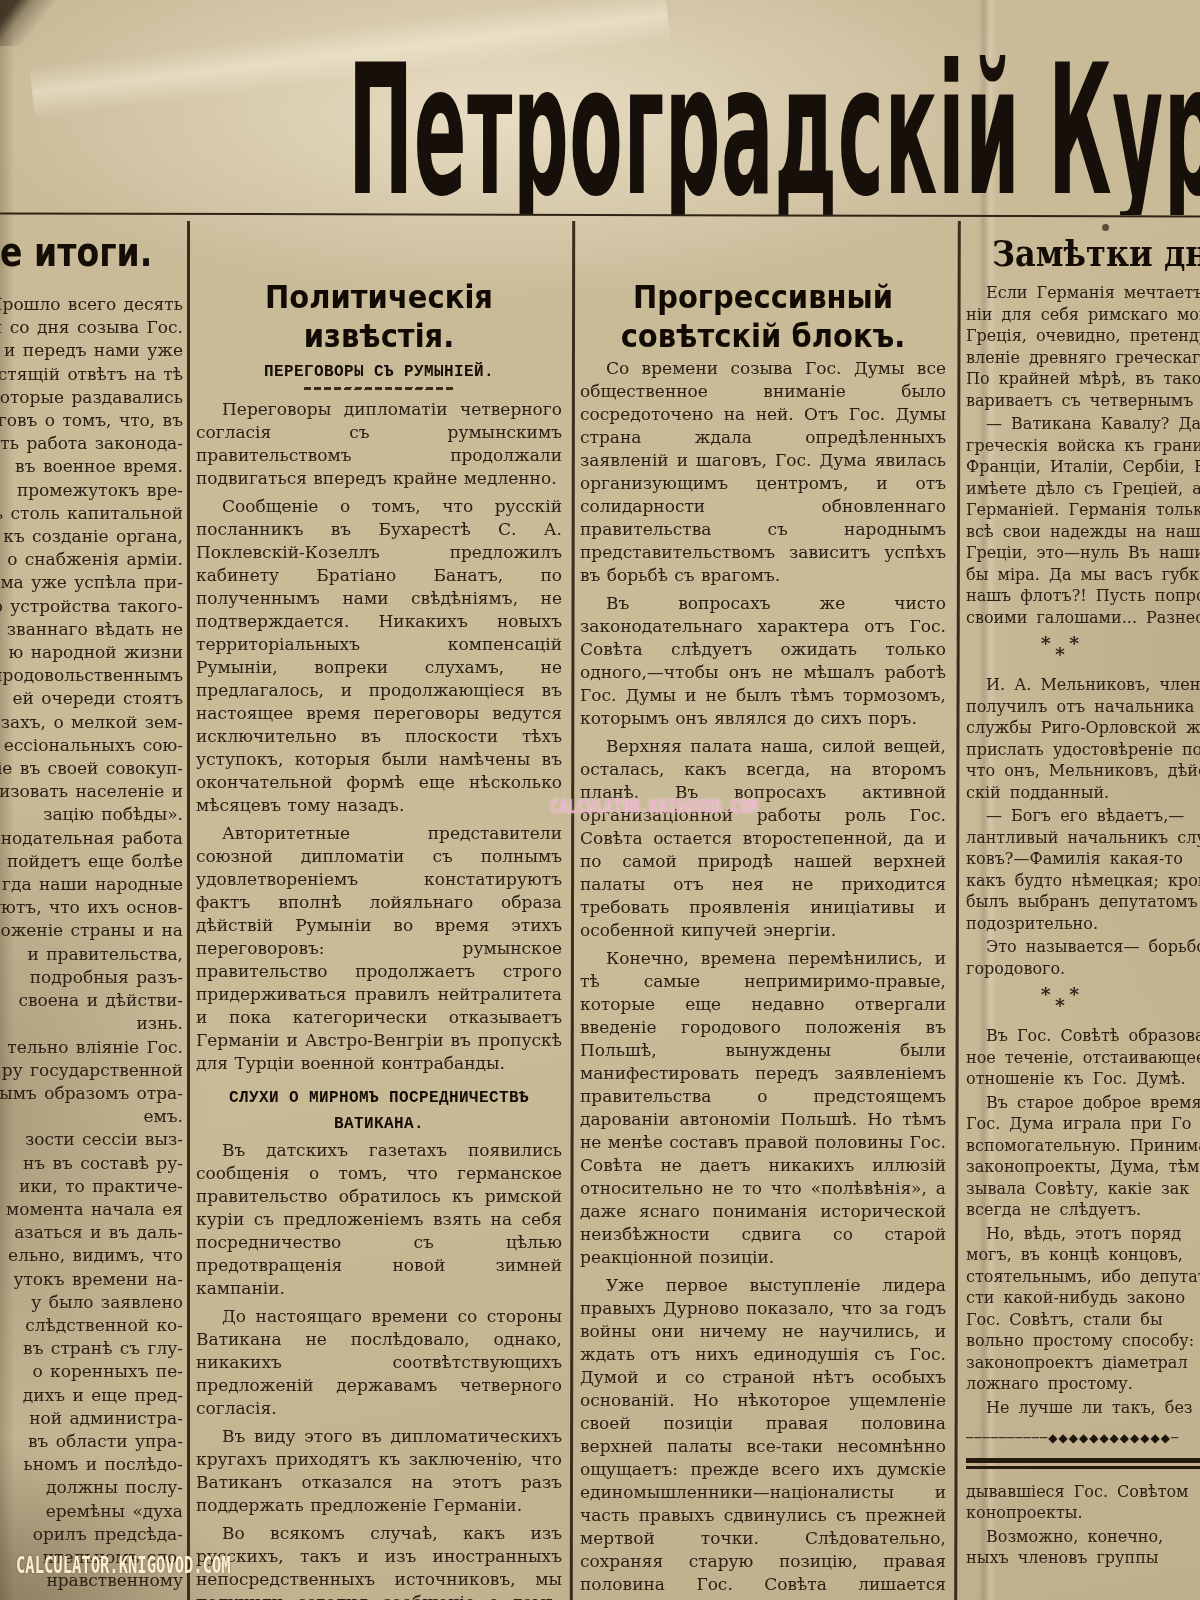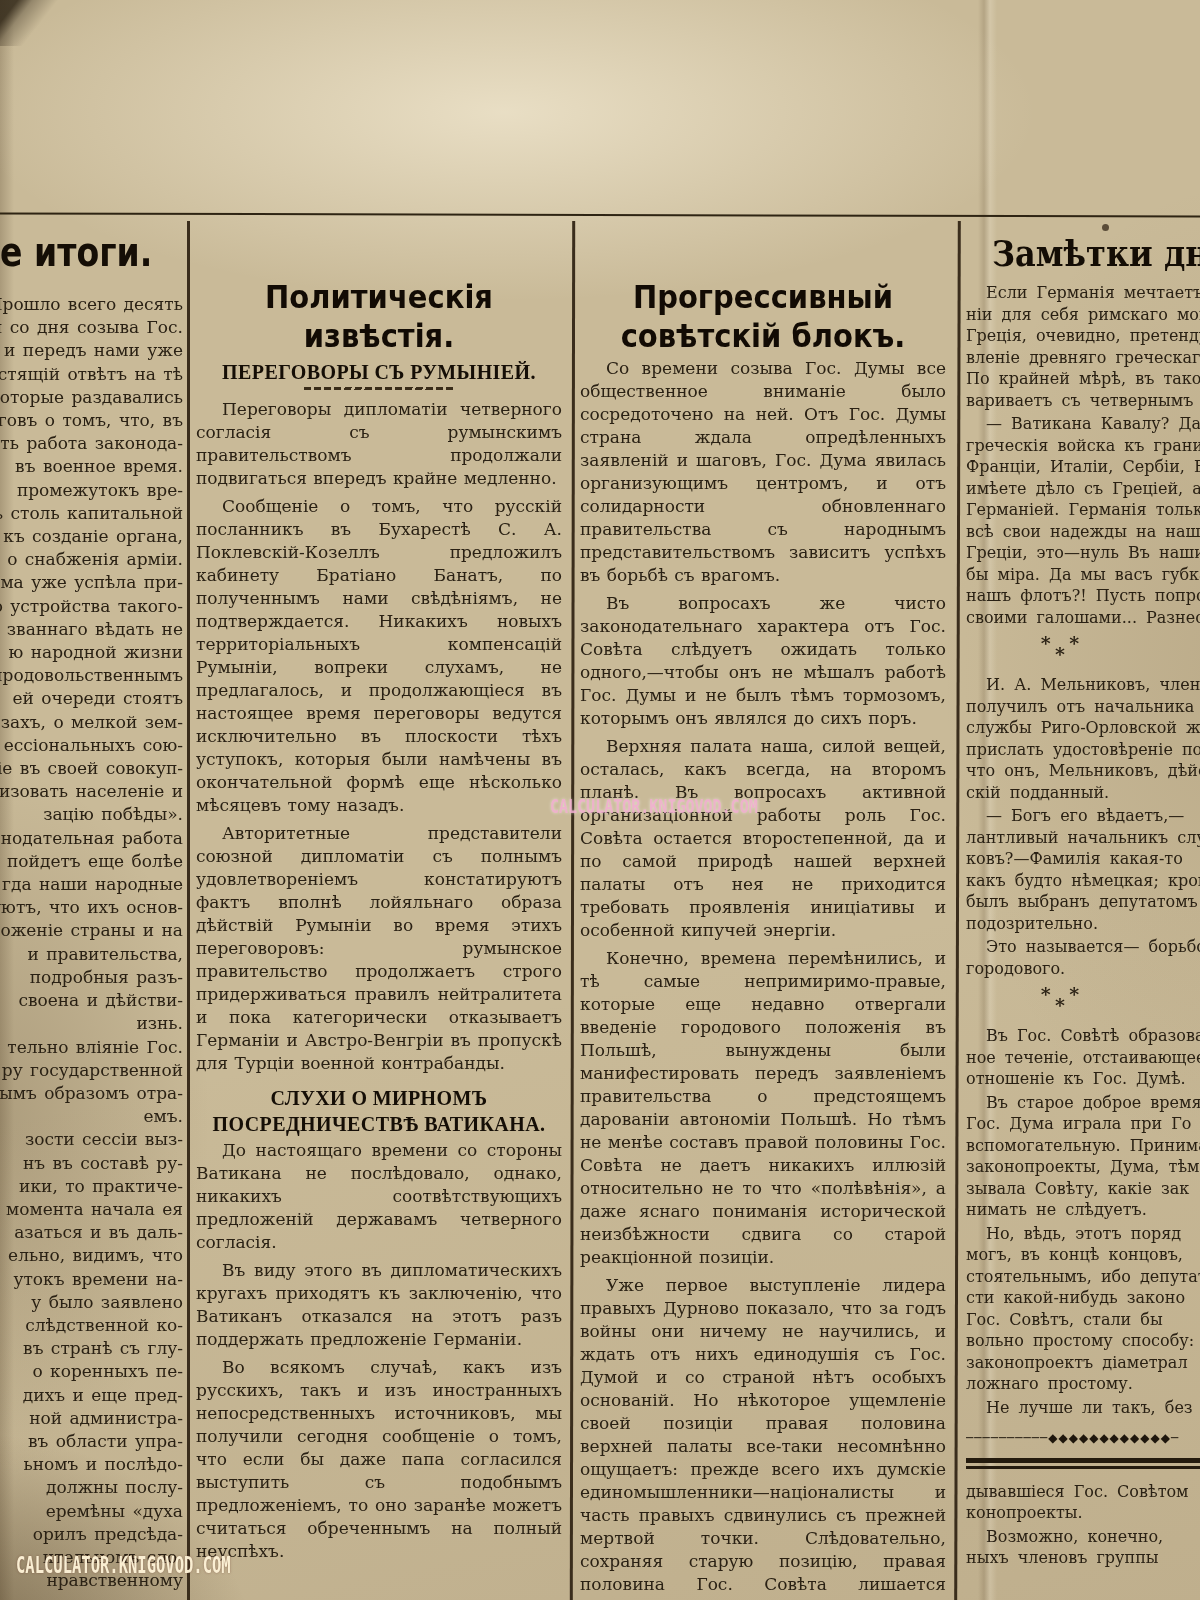--- a/index.html
+++ b/index.html
@@ -36,22 +36,22 @@
   .col4{left:966px;width:234px;}
   
   .col1 h2{margin:0 0 24px;font-family:"DejaVu Sans",sans-serif;font-weight:900;font-size:36px;
     color:#150e06;transform:scale(.92,1.15);transform-origin:left top;white-space:nowrap;}
   .c1lines{width:330px;margin-left:-147px;}
   .c1l{text-align:right;white-space:nowrap;font-size:17px;line-height:23.2px;word-spacing:2px;}
   
   .col2,.col3{font-size:17px;line-height:23px;margin-top:47px;}
   .col h2.bighead{margin:2px 0 8px;text-align:center;font-family:"DejaVu Sans",sans-serif;font-weight:900;
     font-size:29px;line-height:36px;color:#120b04;transform:scaleY(1.1);transform-origin:center top;}
-  .subhead{margin:10px 0 2px;text-align:center;font-family:Liberation Serif, serif;font-weight:900;
-    font-size:20px;line-height:26px;color:#150e06;letter-spacing:.4px;}
+  .subhead{margin:10px 0 2px;text-align:center;font-family:Liberation Mono, monospace;font-weight:900;
+    font-size:16px;line-height:26px;color:#150e06;letter-spacing:.4px;}
   .squig{display:none;width:150px;height:3px;margin:1px auto 8px;
     background:repeating-linear-gradient(100deg,#3a2d1a 0 7px,rgba(0,0,0,0) 7px 10px);}
   .col2 section:first-of-type .squig{display:block;}
   .para{margin:0 0 5px;text-indent:26px;text-align:justify;word-spacing:1px;}
   
   .col4 h2{margin:4px 0 12px 0;padding-left:26px;font-family:"DejaVu Serif",serif;font-weight:700;
     font-size:32px;color:#140d05;transform:scaleY(1.12);transform-origin:left top;white-space:nowrap;}
   .c4b{font-size:16px;line-height:21.5px;white-space:nowrap;word-spacing:4px;}
   .c4b[data-i="1"]{padding-left:20px;margin-top:2px;}
   .c4b[data-k="a"]{text-align:center;font-weight:700;font-size:19px;line-height:11px;
@@ -63,20 +63,24 @@
   .wm-center{left:550px;top:795px;font-size:15px;letter-spacing:0;color:rgba(242,172,208,.82);
     text-shadow:0 0 3px rgba(255,255,255,.55);transform:scaleY(1.25);transform-origin:left top;}
   .wm-corner{left:16px;top:1552px;font-size:15.5px;color:rgba(253,243,215,.97);
     text-shadow:0 0 2px rgba(95,40,30,.45);transform:scaleY(1.5);transform-origin:left top;letter-spacing:0;}
 </style>
 </head>
 <body>
 
 <div class="page">
 
+  <div class="masthead">
+    <div class="fold"></div>
+    <div class="masthead-title">Петроградскій Кур</div>
+  </div>
   <div class="corner-tl"></div>
   <div class="mast-rule"></div>
   <div class="pin"></div>
 
   <div class="vrule vr1"></div>
   <div class="vrule vr2"></div>
   <div class="vrule vr3"></div>
 
   <div class="col col1">
     <h2>е итоги.</h2>
@@ -155,20 +159,21 @@
             <p class="para">Сообщеніе о томъ, что русскій посланникъ въ Бухарестѣ С. А. Поклевскій-Козеллъ предложилъ кабинету Братіано Банатъ, по полученнымъ нами свѣдѣніямъ, не подтверждается. Никакихъ новыхъ территоріальныхъ компенсацій Румыніи, вопреки слухамъ, не предлагалось, и продолжающіеся въ настоящее время переговоры ведутся исключительно въ плоскости тѣхъ уступокъ, которыя были намѣчены въ окончательной формѣ еще нѣсколько мѣсяцевъ тому назадъ.</p>
             <p class="para">Авторитетные представители союзной дипломатіи съ полнымъ удовлетвореніемъ констатируютъ фактъ вполнѣ лойяльнаго образа дѣйствій Румыніи во время этихъ переговоровъ: румынское правительство продолжаетъ строго придерживаться правилъ нейтралитета и пока категорически отказываетъ Германіи и Австро-Венгріи въ пропускѣ для Турціи военной контрабанды.</p>
           </div>
         </section>
 
         <section>
           <h3 class="subhead">СЛУХИ О МИРНОМЪ ПОСРЕДНИЧЕСТВѢ ВАТИКАНА.</h3>
 
           <div>
 
+          <p class="para">Въ датскихъ газетахъ появились сообщенія о томъ, что германское правительство обратилось къ римской куріи съ предложеніемъ взять на себя посредничество съ цѣлью предотвращенія новой зимней кампаніи.</p>
             <p class="para">До настоящаго времени со стороны Ватикана не послѣдовало, однако, никакихъ соотвѣтствующихъ предложеній державамъ четверного согласія.</p>
             <p class="para">Въ виду этого въ дипломатическихъ кругахъ приходятъ къ заключенію, что Ватиканъ отказался на этотъ разъ поддержать предложеніе Германіи.</p>
             <p class="para">Во всякомъ случаѣ, какъ изъ русскихъ, такъ и изъ иностранныхъ непосредственныхъ источниковъ, мы получили сегодня сообщеніе о томъ, что если бы даже папа согласился выступить съ подобнымъ предложеніемъ, то оно заранѣе можетъ считаться обреченнымъ на полный неуспѣхъ.</p>
           </div>
         </section>
 
       </div>
   </div>
 
   <div class="col col3">
@@ -262,21 +267,21 @@
         <div class="c4b" data-k="l" data-i="1">Въ старое доброе время,</div>
 
         <div class="c4b" data-k="l">Гос. Дума играла при Го</div>
 
         <div class="c4b" data-k="l">вспомогательную. Принима</div>
 
         <div class="c4b" data-k="l">законопроекты, Дума, тѣм</div>
 
         <div class="c4b" data-k="l">зывала Совѣту, какіе зак</div>
 
-        <div class="c4b" data-k="l">нимать не слѣдуетъ.</div>
+        <div class="c4b" data-k="l">всегда не слѣдуетъ.</div>
 
         <div class="c4b" data-k="l" data-i="1">Но, вѣдь, этотъ поряд</div>
 
         <div class="c4b" data-k="l">могъ, въ концѣ концовъ,</div>
 
         <div class="c4b" data-k="l">стоятельнымъ, ибо депутат</div>
 
         <div class="c4b" data-k="l">сти какой-нибудь законо</div>
 
         <div class="c4b" data-k="l">Гос. Совѣтъ, стали бы</div>

